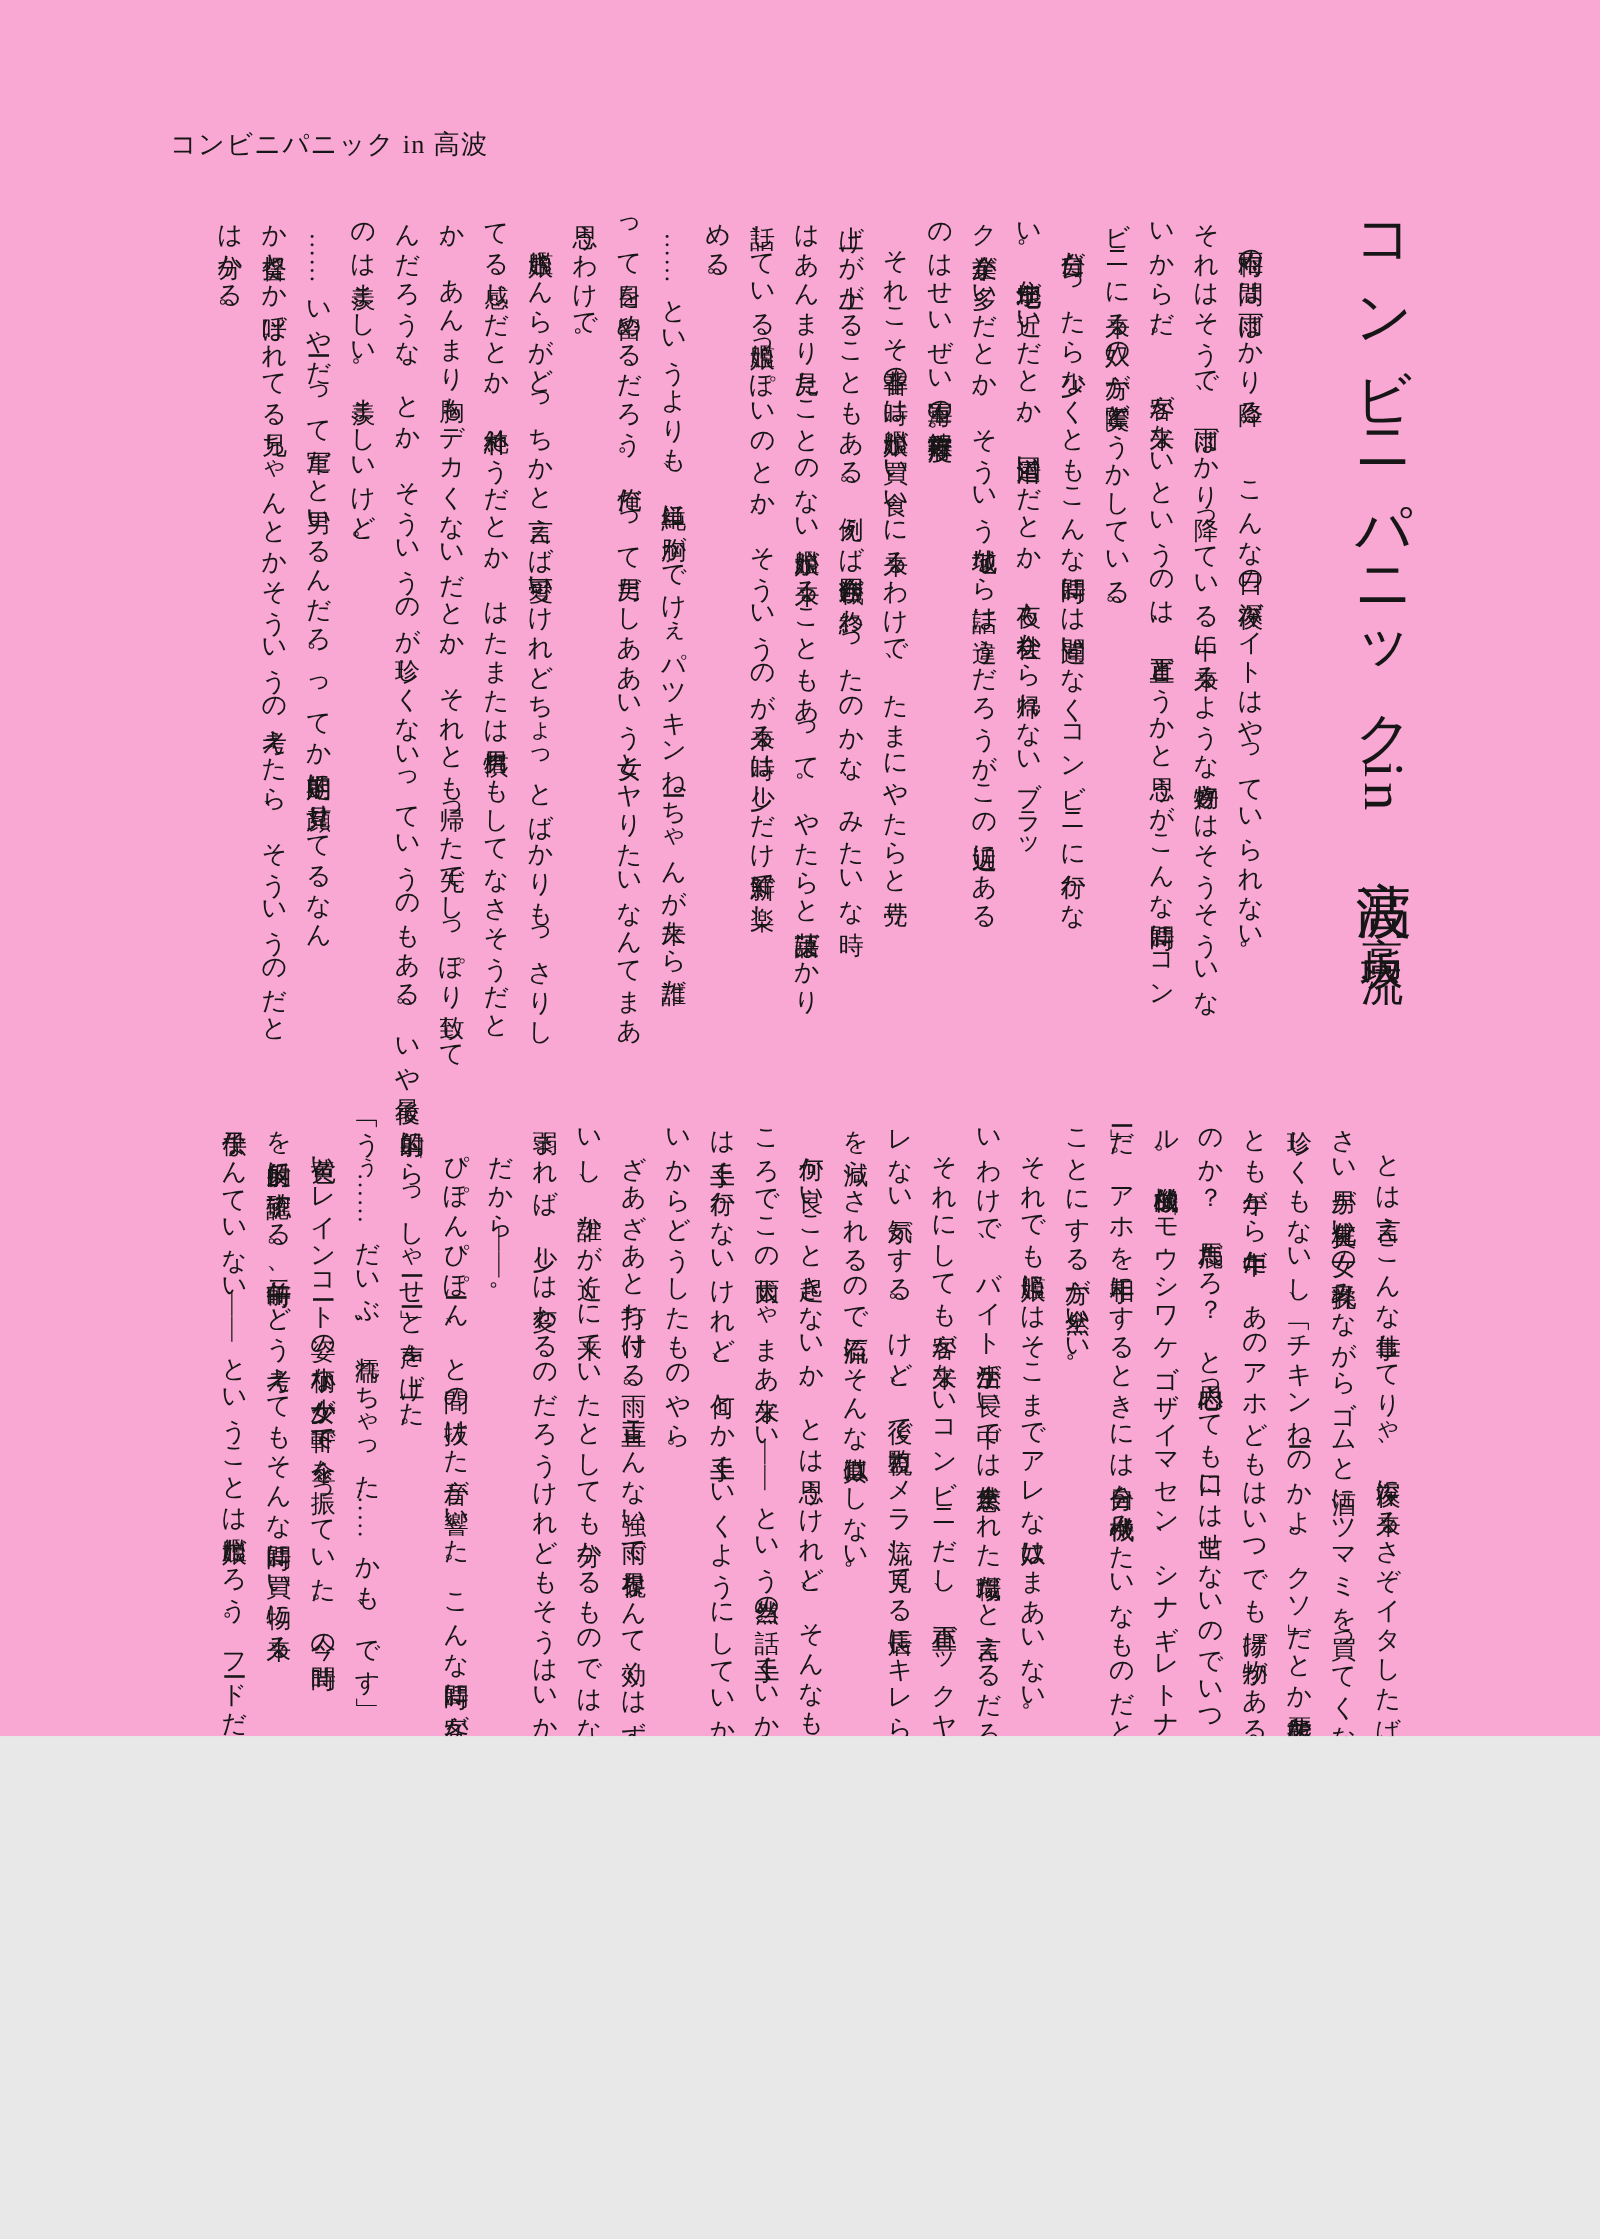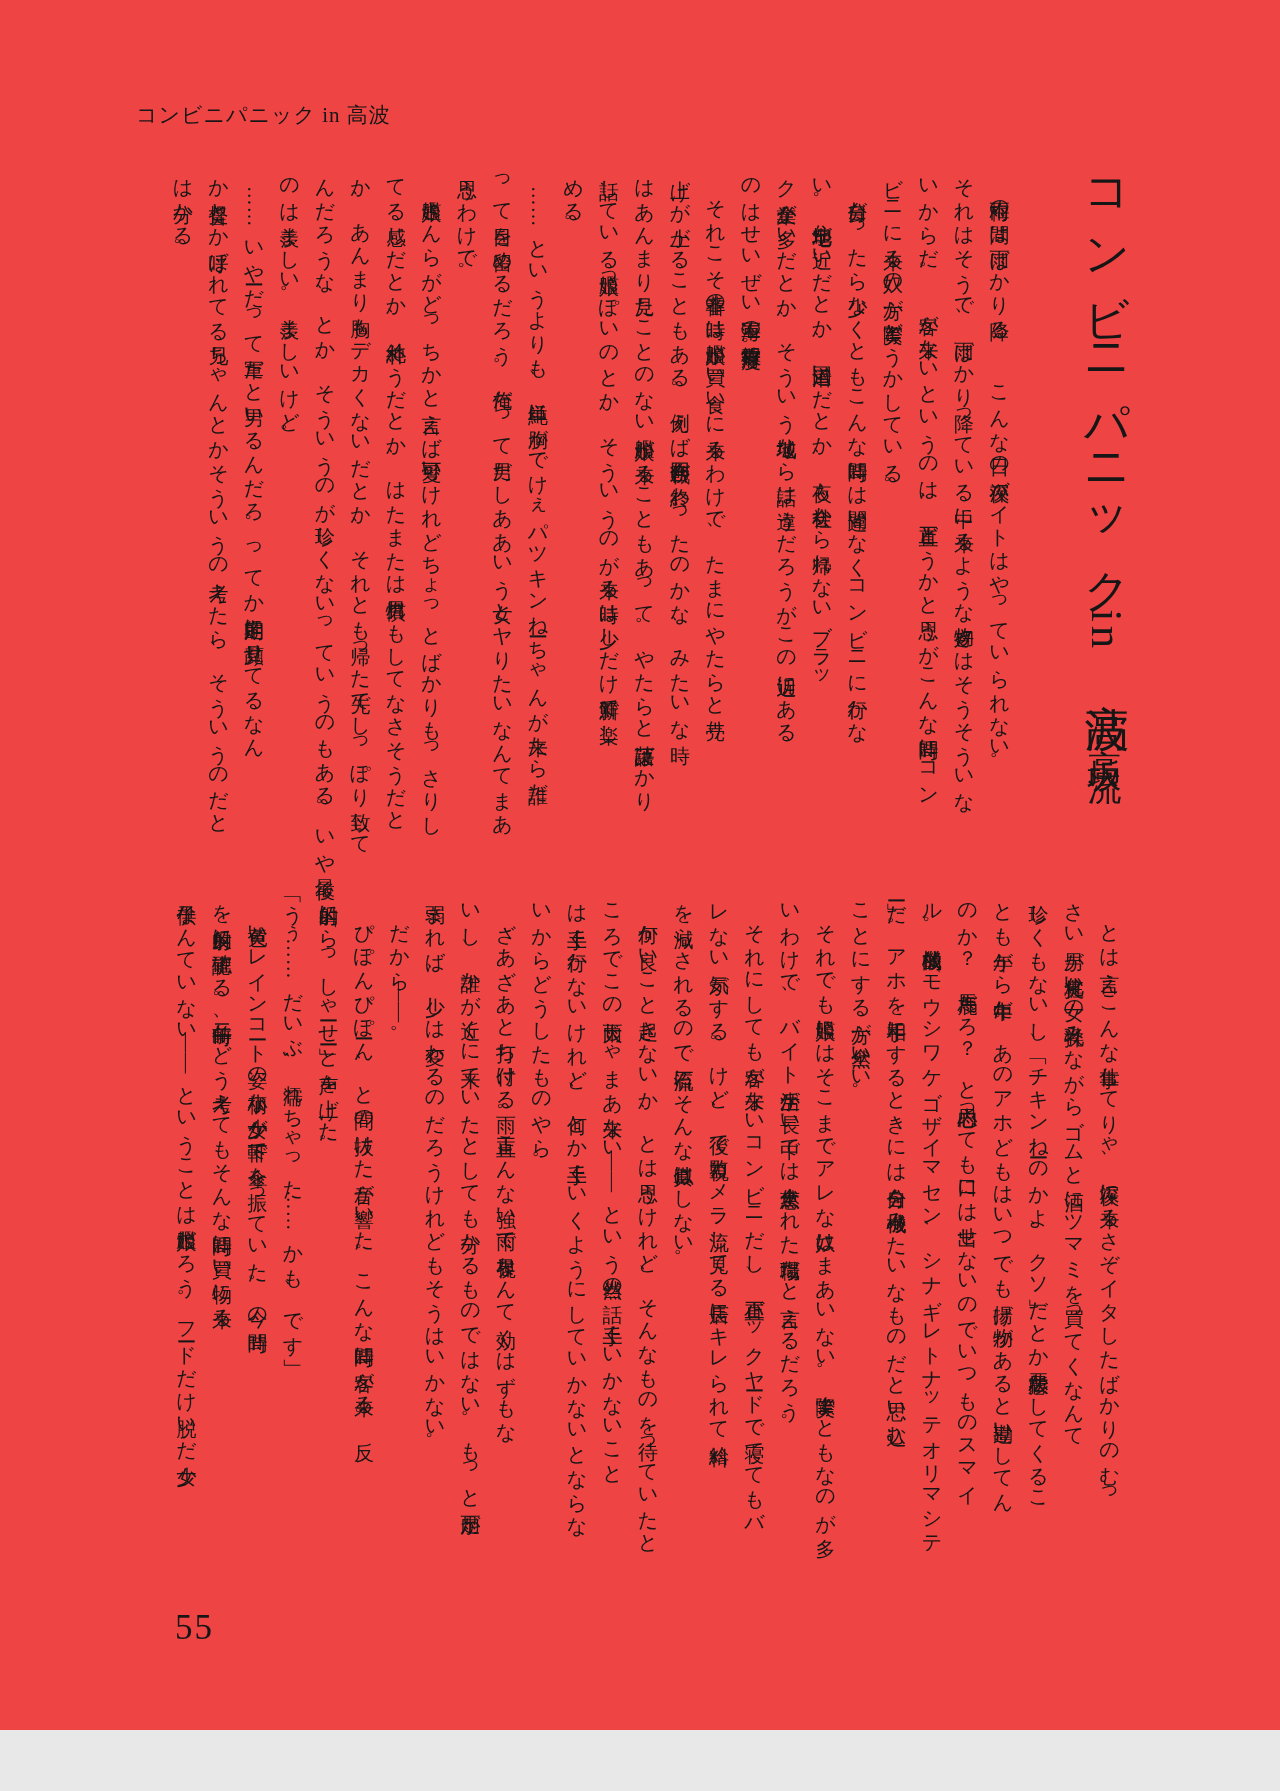--- a/index.html
+++ b/index.html
@@ -3,23 +3,23 @@
 <meta charset="utf-8">
 <style>
   html, body {
     margin: 0;
     padding: 0;
     background: #e8e8e8;
   }
   .page {
     position: relative;
     width: 1280px;
-    height: 1730px;
+    height: 1389px;
     margin: 0 auto;
-    background: #ef4444;
+    background: #f9a8d4;
     color: #161616;
     font-family: "Liberation Serif", "DejaVu Serif", serif;
     overflow: hidden;
   }
   .running-header {
     position: absolute;
     left: 136px;
     top: 101px;
     font-size: 21px;
     letter-spacing: 1px;

